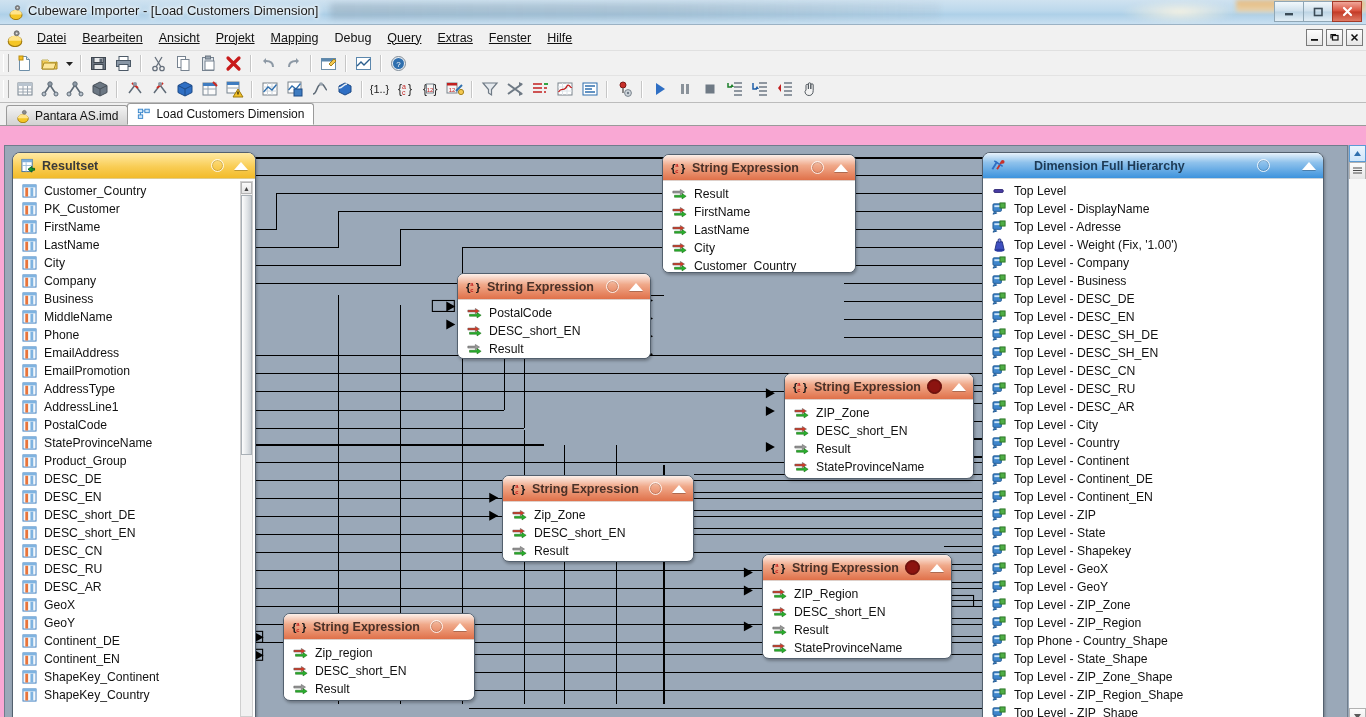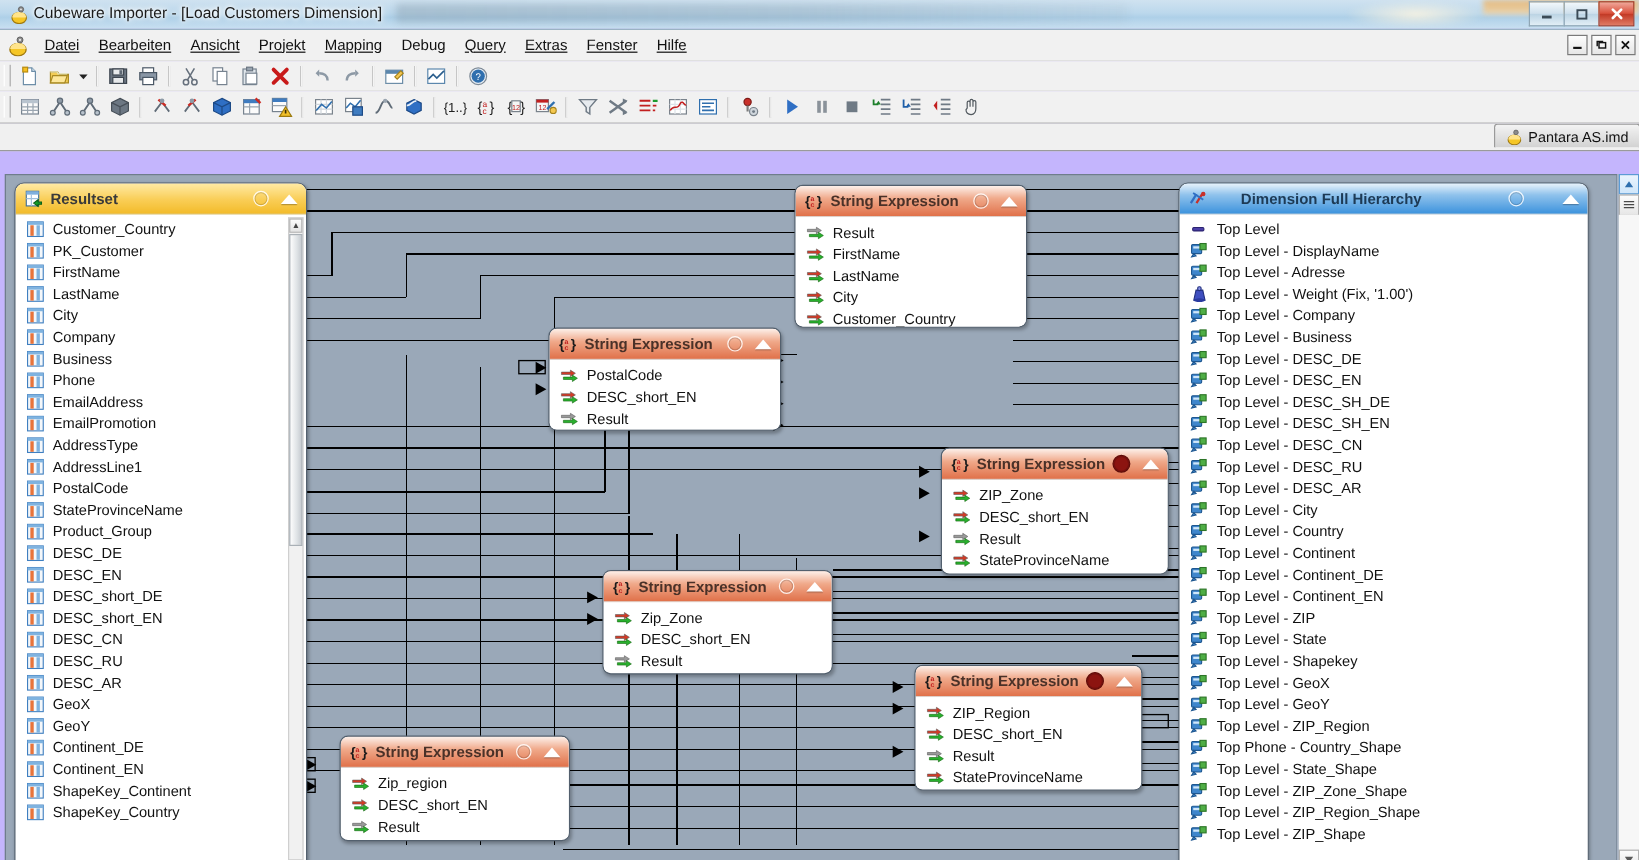--- a/index.html
+++ b/index.html
@@ -44,21 +44,21 @@
     background:linear-gradient(180deg,#f2f8fc,#cfe0ec 48%,#bcd4e4 52%,#e2eef6);
     display:flex;align-items:center;justify-content:center;color:#2b3b47;font-size:11px;
   }
   .winbtn.last{border-right:1px solid #8fa6b5;
     background:linear-gradient(180deg,#f0a79a,#d9513c 48%,#c23a26 52%,#e07a64);color:#fff;font-weight:bold;border-color:#a33a28;}
   .winbtn svg{display:block;}
 
   
   .frame{
     position:absolute;left:0;top:24px;width:1366px;height:693px;
-    background:#c4b5fd;border-top:1px solid #9bb2c4;
+    background:#f9a8d4;border-top:1px solid #9bb2c4;
     box-sizing:border-box;
   }
 
   
   .menubar{
     position:relative;height:25px;background:#f1f1f1;
     border-bottom:1px solid #e0e0e0;display:flex;align-items:center;padding-left:4px;
   }
   .menu-appicon{width:18px;height:18px;margin:0 5px 0 2px;}
   .menu-item{
@@ -79,21 +79,20 @@
   .tbtn{
     width:23px;height:21px;display:flex;align-items:center;justify-content:center;
     border:1px solid transparent;border-radius:2px;
   }
   .tsep{width:1px;height:17px;background:#c6c6c6;margin:0 4px;border-right:1px solid #fff;}
 
   
   .tabsrow{
     height:22px;background:#f0f0f0;display:flex;align-items:flex-end;padding-left:6px;
     border-bottom:1px solid #9a9a9a;
-    flex-direction:column;
   }
   .tab{
     display:flex;align-items:center;gap:5px;height:19px;padding:0 9px;
     border:1px solid #9a9a9a;border-bottom:none;border-radius:3px 3px 0 0;
     background:linear-gradient(180deg,#f3f3f3,#d2d2d2);font-size:12px;color:#111;
     margin-right:-1px;position:relative;
   }
   .tab.active{
     background:#fff;border-bottom:1px solid #fff;height:20px;z-index:2;
   }
@@ -548,20 +547,29 @@
     </div>
 
     <div class="tabsrow">
       <div class="tab">
         <svg width="14" height="14" viewBox="0 0 16 16">
           <ellipse cx="8" cy="11" rx="6" ry="4.6" fill="#f5c626" stroke="#a07a10"></ellipse>
           <path d="M2.2 10.5c0-2.6 2.6-4.4 5.8-4.4s5.8 1.8 5.8 4.4z" fill="#ffe48b"></path>
           <circle cx="9.5" cy="3.8" r="2.2" fill="#8b8b8b" stroke="#5d5d5d" stroke-width=".7"></circle>
         </svg>
         <span>Pantara AS.imd</span>
+      </div>
+      <div class="tab active">
+        <svg width="14" height="14" viewBox="0 0 16 16">
+          <rect x="1.5" y="2.5" width="5" height="4" fill="#cfe6f8" stroke="#2f7fc8"></rect>
+          <rect x="9" y="2.5" width="5" height="4" fill="#cfe6f8" stroke="#2f7fc8"></rect>
+          <rect x="1.5" y="9" width="5" height="4" fill="#cfe6f8" stroke="#2f7fc8"></rect>
+          <path d="M6.5 4.5h2.5M4 6.5v2.5" stroke="#2f7fc8"></path>
+        </svg>
+        <span>Load Customers Dimension</span>
       </div>
     </div>
 
     <div class="designer">
 
       <svg class="wires" viewBox="0 0 1344 597" preserveAspectRatio="none">
         <g stroke="#000" stroke-width="1.1" fill="none" shape-rendering="crispEdges">
 
           <path d="M228 30 H980"></path>
           <path d="M228 48 H150 M150 48 V12 H980"></path>
@@ -732,20 +740,29 @@
                 </svg>
                 <span>Business</span>
               </div>
               <div class="row">
                 <svg class="ic" viewBox="0 0 16 15">
                   <rect x="1" y="1" width="14" height="13" fill="#f4f7fa" stroke="#3f7fc0"></rect>
                   <rect x="1" y="1" width="14" height="2.6" fill="#7fb3e0"></rect>
                   <rect x="3.5" y="4" width="3" height="9.4" fill="#e8743b"></rect>
                   <rect x="9" y="4" width="3" height="9.4" fill="#7fb3e0"></rect>
                 </svg>
+                <span>MiddleName</span>
+              </div>
+              <div class="row">
+                <svg class="ic" viewBox="0 0 16 15">
+                  <rect x="1" y="1" width="14" height="13" fill="#f4f7fa" stroke="#3f7fc0"></rect>
+                  <rect x="1" y="1" width="14" height="2.6" fill="#7fb3e0"></rect>
+                  <rect x="3.5" y="4" width="3" height="9.4" fill="#e8743b"></rect>
+                  <rect x="9" y="4" width="3" height="9.4" fill="#7fb3e0"></rect>
+                </svg>
                 <span>Phone</span>
               </div>
               <div class="row">
                 <svg class="ic" viewBox="0 0 16 15">
                   <rect x="1" y="1" width="14" height="13" fill="#f4f7fa" stroke="#3f7fc0"></rect>
                   <rect x="1" y="1" width="14" height="2.6" fill="#7fb3e0"></rect>
                   <rect x="3.5" y="4" width="3" height="9.4" fill="#e8743b"></rect>
                   <rect x="9" y="4" width="3" height="9.4" fill="#7fb3e0"></rect>
                 </svg>
                 <span>EmailAddress</span>
@@ -1148,20 +1165,29 @@
                 </svg>
                 <span>Top Level - GeoY</span>
               </div>
               <div class="row">
                 <svg class="ic" viewBox="0 0 16 15">
                   <rect x="1" y="2" width="9" height="8" rx="1" fill="#3f86cc" stroke="#1e5790"></rect>
                   <rect x="2.5" y="3.5" width="6" height="2" fill="#cfe6fa"></rect>
                   <rect x="8.5" y="1" width="5.5" height="5.5" fill="#4fae45" stroke="#2c7427"></rect>
                   <path d="M3 10 L1 13 L5 12z" fill="#3f86cc" stroke="#1e5790"></path>
                 </svg>
+                <span>Top Level - ZIP_Zone</span>
+              </div>
+              <div class="row">
+                <svg class="ic" viewBox="0 0 16 15">
+                  <rect x="1" y="2" width="9" height="8" rx="1" fill="#3f86cc" stroke="#1e5790"></rect>
+                  <rect x="2.5" y="3.5" width="6" height="2" fill="#cfe6fa"></rect>
+                  <rect x="8.5" y="1" width="5.5" height="5.5" fill="#4fae45" stroke="#2c7427"></rect>
+                  <path d="M3 10 L1 13 L5 12z" fill="#3f86cc" stroke="#1e5790"></path>
+                </svg>
                 <span>Top Level - ZIP_Region</span>
               </div>
               <div class="row">
                 <svg class="ic" viewBox="0 0 16 15">
                   <rect x="1" y="2" width="9" height="8" rx="1" fill="#3f86cc" stroke="#1e5790"></rect>
                   <rect x="2.5" y="3.5" width="6" height="2" fill="#cfe6fa"></rect>
                   <rect x="8.5" y="1" width="5.5" height="5.5" fill="#4fae45" stroke="#2c7427"></rect>
                   <path d="M3 10 L1 13 L5 12z" fill="#3f86cc" stroke="#1e5790"></path>
                 </svg>
                 <span>Top Phone - Country_Shape</span>

